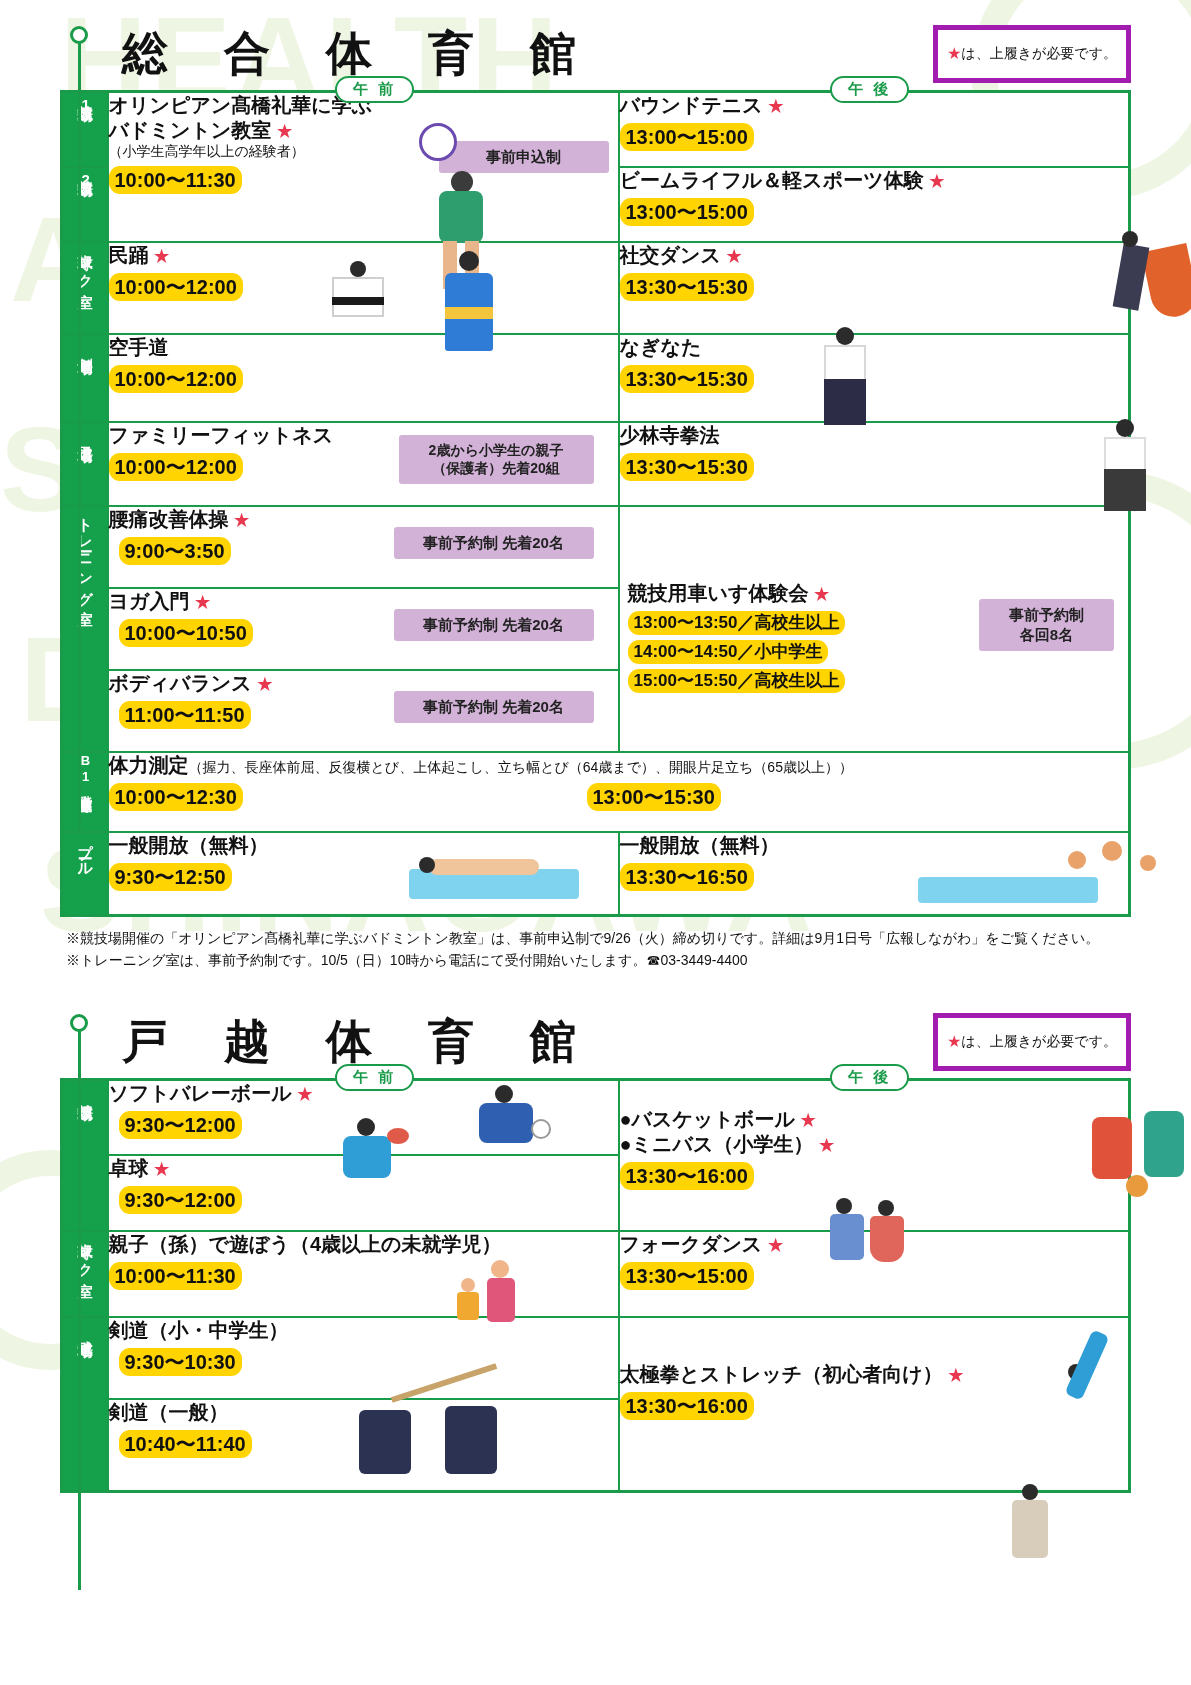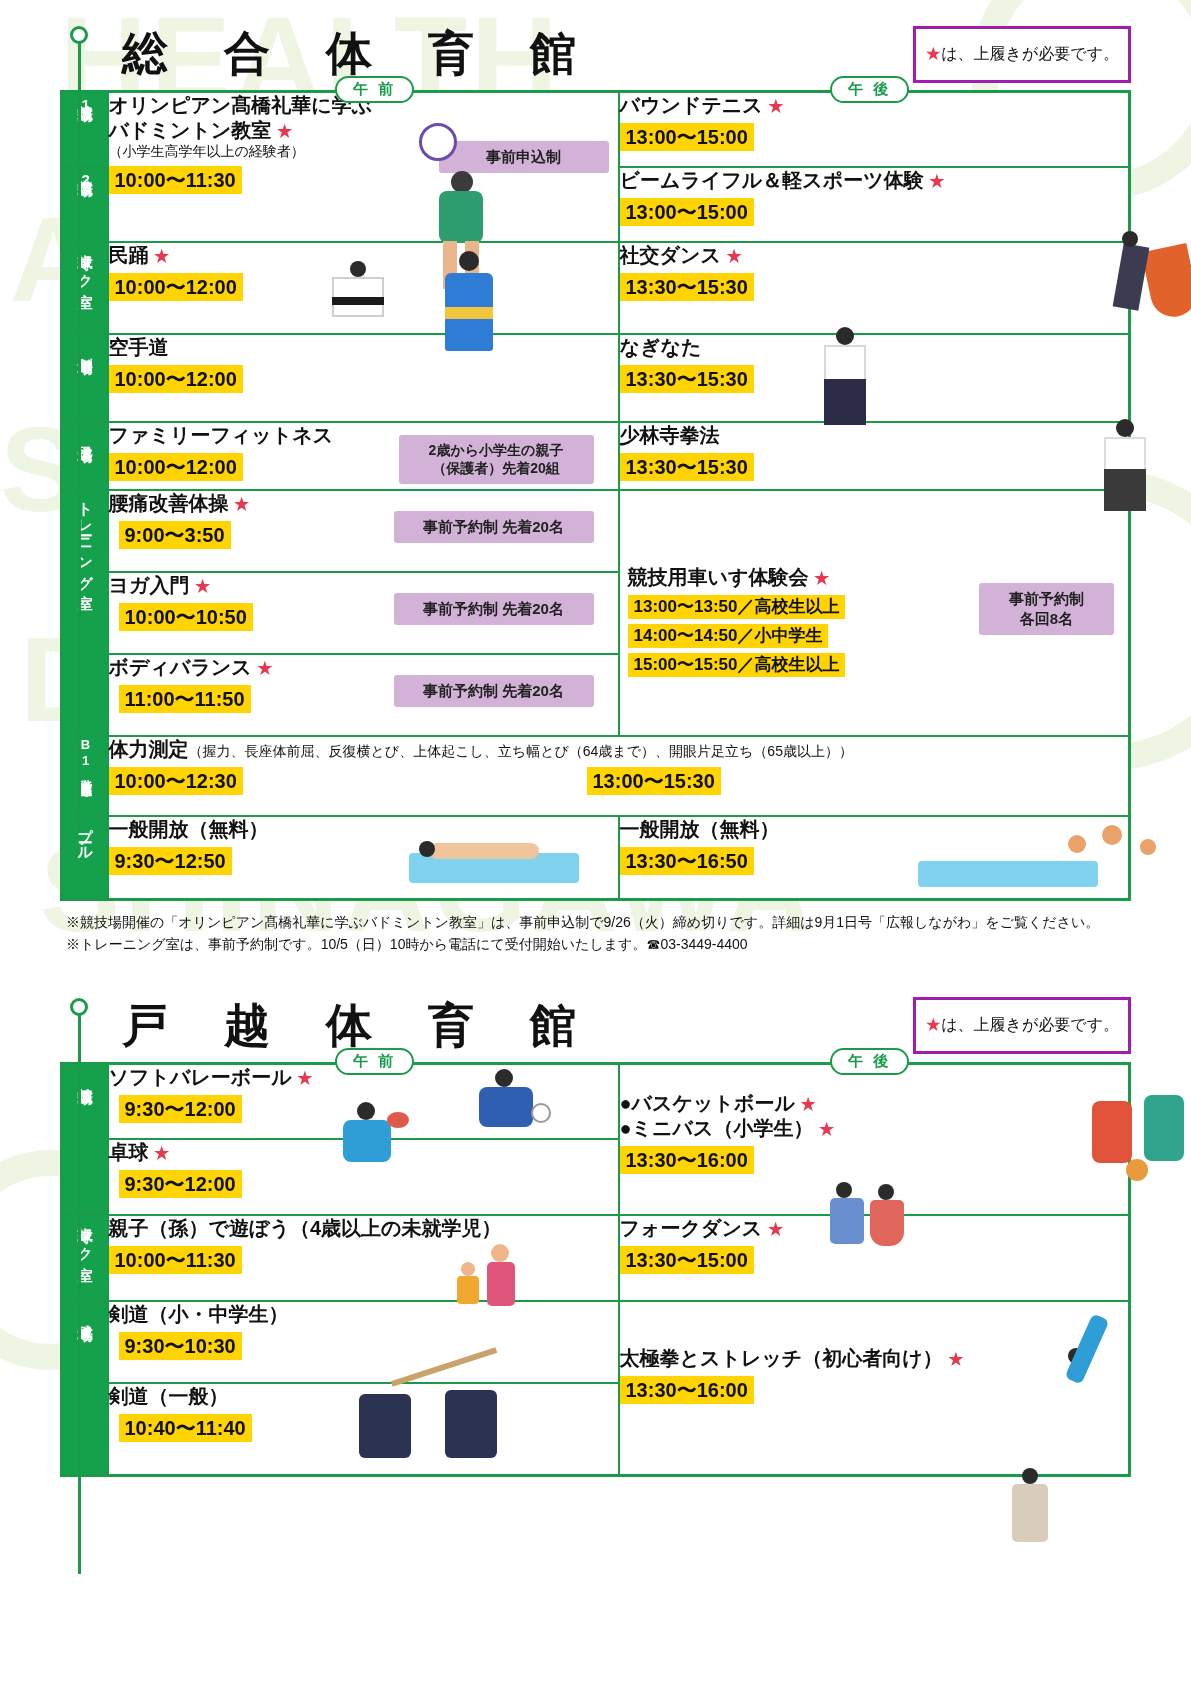--- a/index.html
+++ b/index.html
@@ -49,23 +49,23 @@
     display:flex; align-items:center;
     margin-top:18px;
   }
   .sec-title {
     font-size:46px; font-weight:bold; letter-spacing:20px;
     margin-left:62px;
     font-family:"DejaVu Sans", sans-serif;
   }
   .sec-note {
     margin-left:auto;
-    border:3px solid #a21caf;
+    border:5px solid #a21caf;
     background:#fff;
-    font-size:16px;
+    font-size:14px;
     padding:15px 9px;
     white-space:nowrap;
   }
   .sec-note .star { color:#e8384f; }
 
   
   .rail { position:absolute; left:10px; top:0; width:24px; }
   .rail .dot {
     width:18px; height:18px; border-radius:50%;
     border:3px solid #1a9b4a; background:#fff;
@@ -113,20 +113,21 @@
   .ttl { font-size:20px; font-weight:bold; line-height:1.25; }
   .ttl .star { color:#e8384f; font-size:17px; }
   .small { font-size:14px; font-weight:normal; }
   .time {
     display:inline-block;
     background:#ffd400;
     font-size:20px; font-weight:bold;
     padding:1px 6px;
     margin-top:5px;
     line-height:1.3;
+    border-radius:11px;
   }
   .time.sm { font-size:17px; }
   .badge {
     position:absolute;
     background:#d3b2d8;
     color:#222;
     font-size:15px; font-weight:bold;
     padding:6px 10px;
     border-radius:3px;
     line-height:1.35;
@@ -299,21 +300,21 @@
           <div style="position:absolute;left:4px;top:18px;width:42px;height:36px;background:#ffffff;border:2px solid #d8d8d8;"></div>
           <div style="position:absolute;left:4px;top:52px;width:42px;height:46px;background:#2c2c46;"></div>
         </div>
       </td>
     </tr>
 
     <tr>
       <td class="roomcell">
         <span class="vert">柔道場</span>
       </td>
-      <td class="slot am" style="height:68px;">
+      <td class="slot am" style="height:84px;">
         <div class="ttl">ファミリーフィットネス</div>
         <div class="time">10:00〜12:00</div>
         <div class="badge small" style="left:290px;top:12px;width:195px;white-space:pre-line;">2歳から小学生の親子
 （保護者）先着20組</div>
       </td>
       <td class="slot pm">
         <div class="ttl">少林寺拳法</div>
         <div class="time">13:30〜15:30</div>
         <div class="fig" style="right:30px;top:-4px;">
           <div class="blob" style="width:18px;height:18px;background:#2b2b2b;left:18px;top:0;"></div>

